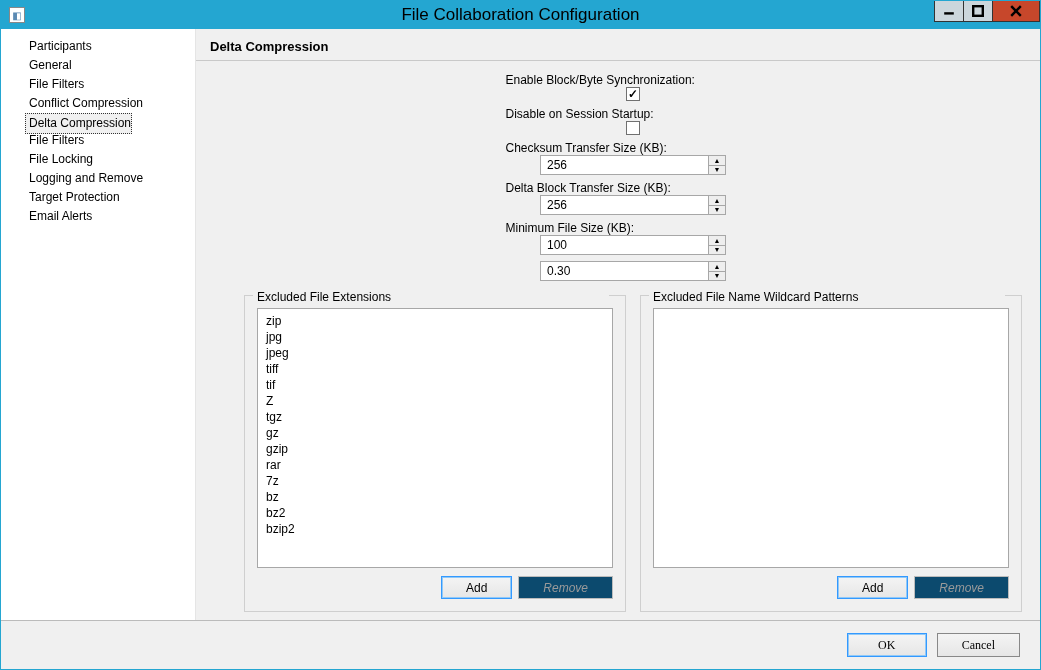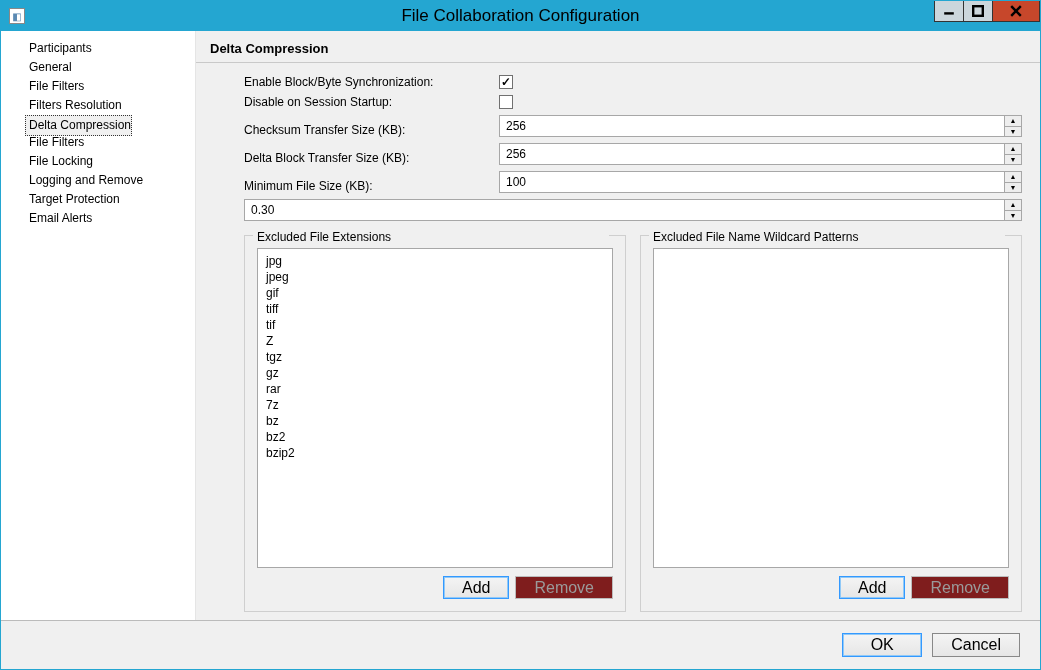--- a/index.html
+++ b/index.html
@@ -78,21 +78,21 @@
   .content-header {
     font-weight:bold; font-size:13px;
     padding:10px 14px 6px 14px;
     border-bottom:1px solid #c9c9c9;
     background:#f0f0f0;
   }
   .form-area {
     padding:12px 18px 8px 48px;
   }
   .form-row {
-    display:flex; align-items:flex-end; margin-bottom:6px;
+    display:flex; align-items:center; margin-bottom:6px;flex-direction:column;
   }
   .form-label {
     width:255px; font-size:12px;
   }
   .checkbox {
     width:14px; height:14px;
     border:1px solid #707070;
     background:#fff;
     display:flex; align-items:center; justify-content:center;
   }
@@ -148,30 +148,30 @@
   .list-item {
     font-size:12px; line-height:16px;
   }
   .group-buttons {
     display:flex; justify-content:flex-end; gap:6px; margin-top:8px;
   }
   .btn {
     min-width:62px; height:23px;
     border:1px solid #888;
     background:linear-gradient(#f4f4f4,#e6e6e6);
-    font-size:16px; font-family:inherit;
-    padding:2px 18px;
+    font-size:12px; font-family:inherit;
+    padding:2px 24px;
     cursor:default;
   }
-  .btn.disabled { color:#9a9a9a; border-color:#bcbcbc; background:#7f1d1d;}
+  .btn.disabled { color:#9a9a9a; border-color:#bcbcbc; background:#0c4a6e;font-style:italic;}
   .btn.default { border:1px solid #3399ff; box-shadow:0 0 0 1px #91c9f7 inset;}
   .footer {
     height:48px; background:#f0f0f0;
     display:flex; align-items:center; justify-content:flex-end;
-    padding-right:20px; gap:10px;
+    padding-right:20px; gap:10px;font-family:Liberation Serif, serif;
   }
   .footer .btn { min-width:80px; height:24px;}
 </style>
 </head>
 <body>
 
 <div class="window">
 
   <div class="titlebar">
     <div class="app-icon">◧</div>
@@ -196,21 +196,21 @@
     </div>
   </div>
 
   <div class="body">
     <div class="main-area">
 
       <div class="sidebar" id="sidebar">
           <div class="sidebar-item">Participants</div>
           <div class="sidebar-item">General</div>
           <div class="sidebar-item">File Filters</div>
-          <div class="sidebar-item">Filters Resolution</div>
+          <div class="sidebar-item">Conflict Compression</div>
           <div style="height: 18px;"><div class="sidebar-item selected">Delta Compression</div></div>
           <div class="sidebar-item">File Filters</div>
           <div class="sidebar-item">File Locking</div>
           <div class="sidebar-item">Logging and Remove</div>
           <div class="sidebar-item">Target Protection</div>
           <div class="sidebar-item">Email Alerts</div>
         </div>
 
       <div class="content">
         <div class="content-header">Delta Compression</div>
@@ -270,28 +270,29 @@
             </div>
           </div>
 
         </div>
 
         <div class="groups-row">
 
           <div class="groupbox">
             <span class="groupbox-title">Excluded File Extensions</span>
             <div class="listbox" id="ext-list">
+                <div class="list-item">zip</div>
                 <div class="list-item">jpg</div>
                 <div class="list-item">jpeg</div>
-                <div class="list-item">gif</div>
                 <div class="list-item">tiff</div>
                 <div class="list-item">tif</div>
                 <div class="list-item">Z</div>
                 <div class="list-item">tgz</div>
                 <div class="list-item">gz</div>
+                <div class="list-item">gzip</div>
                 <div class="list-item">rar</div>
                 <div class="list-item">7z</div>
                 <div class="list-item">bz</div>
                 <div class="list-item">bz2</div>
                 <div class="list-item">bzip2</div>
               </div>
             <div class="group-buttons">
               <button class="btn default">Add</button>
               <button class="btn disabled">Remove</button>
             </div>

